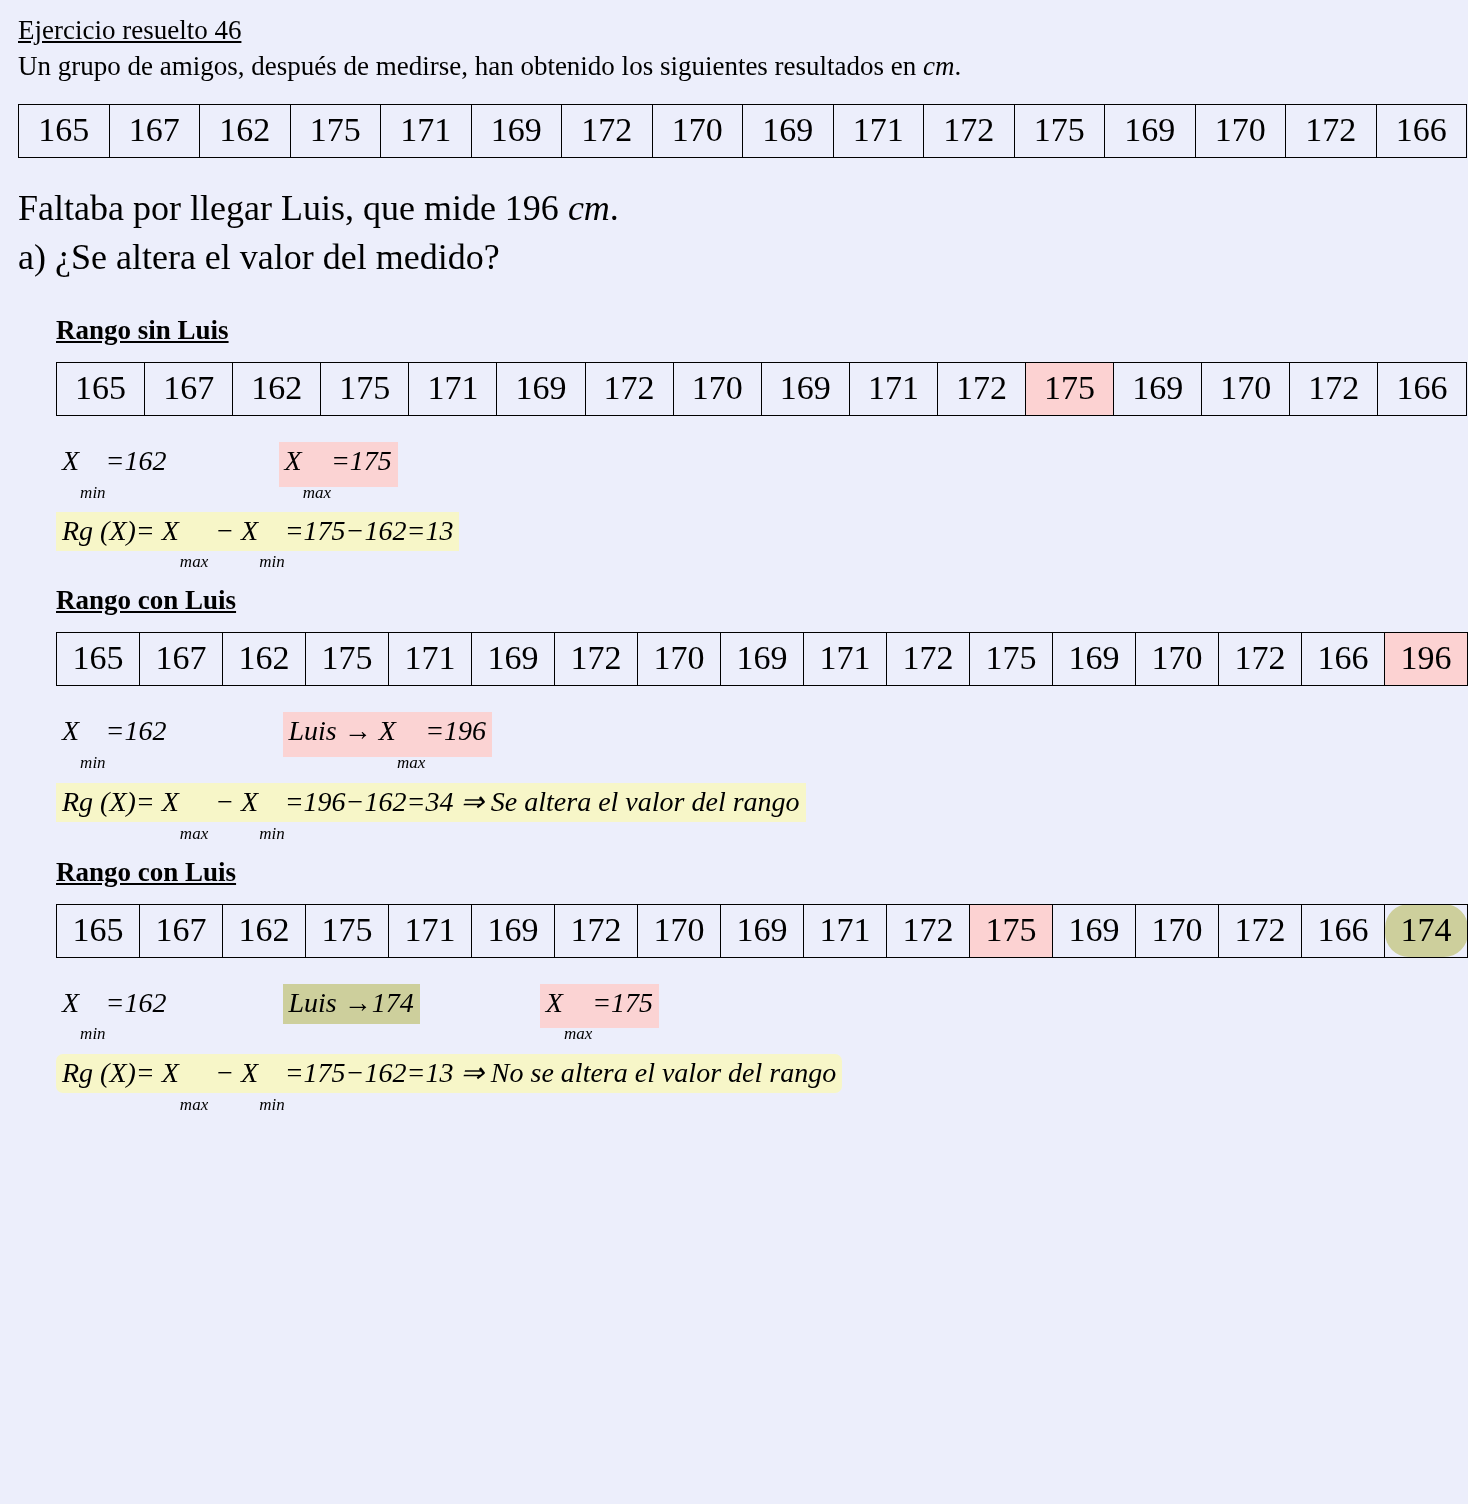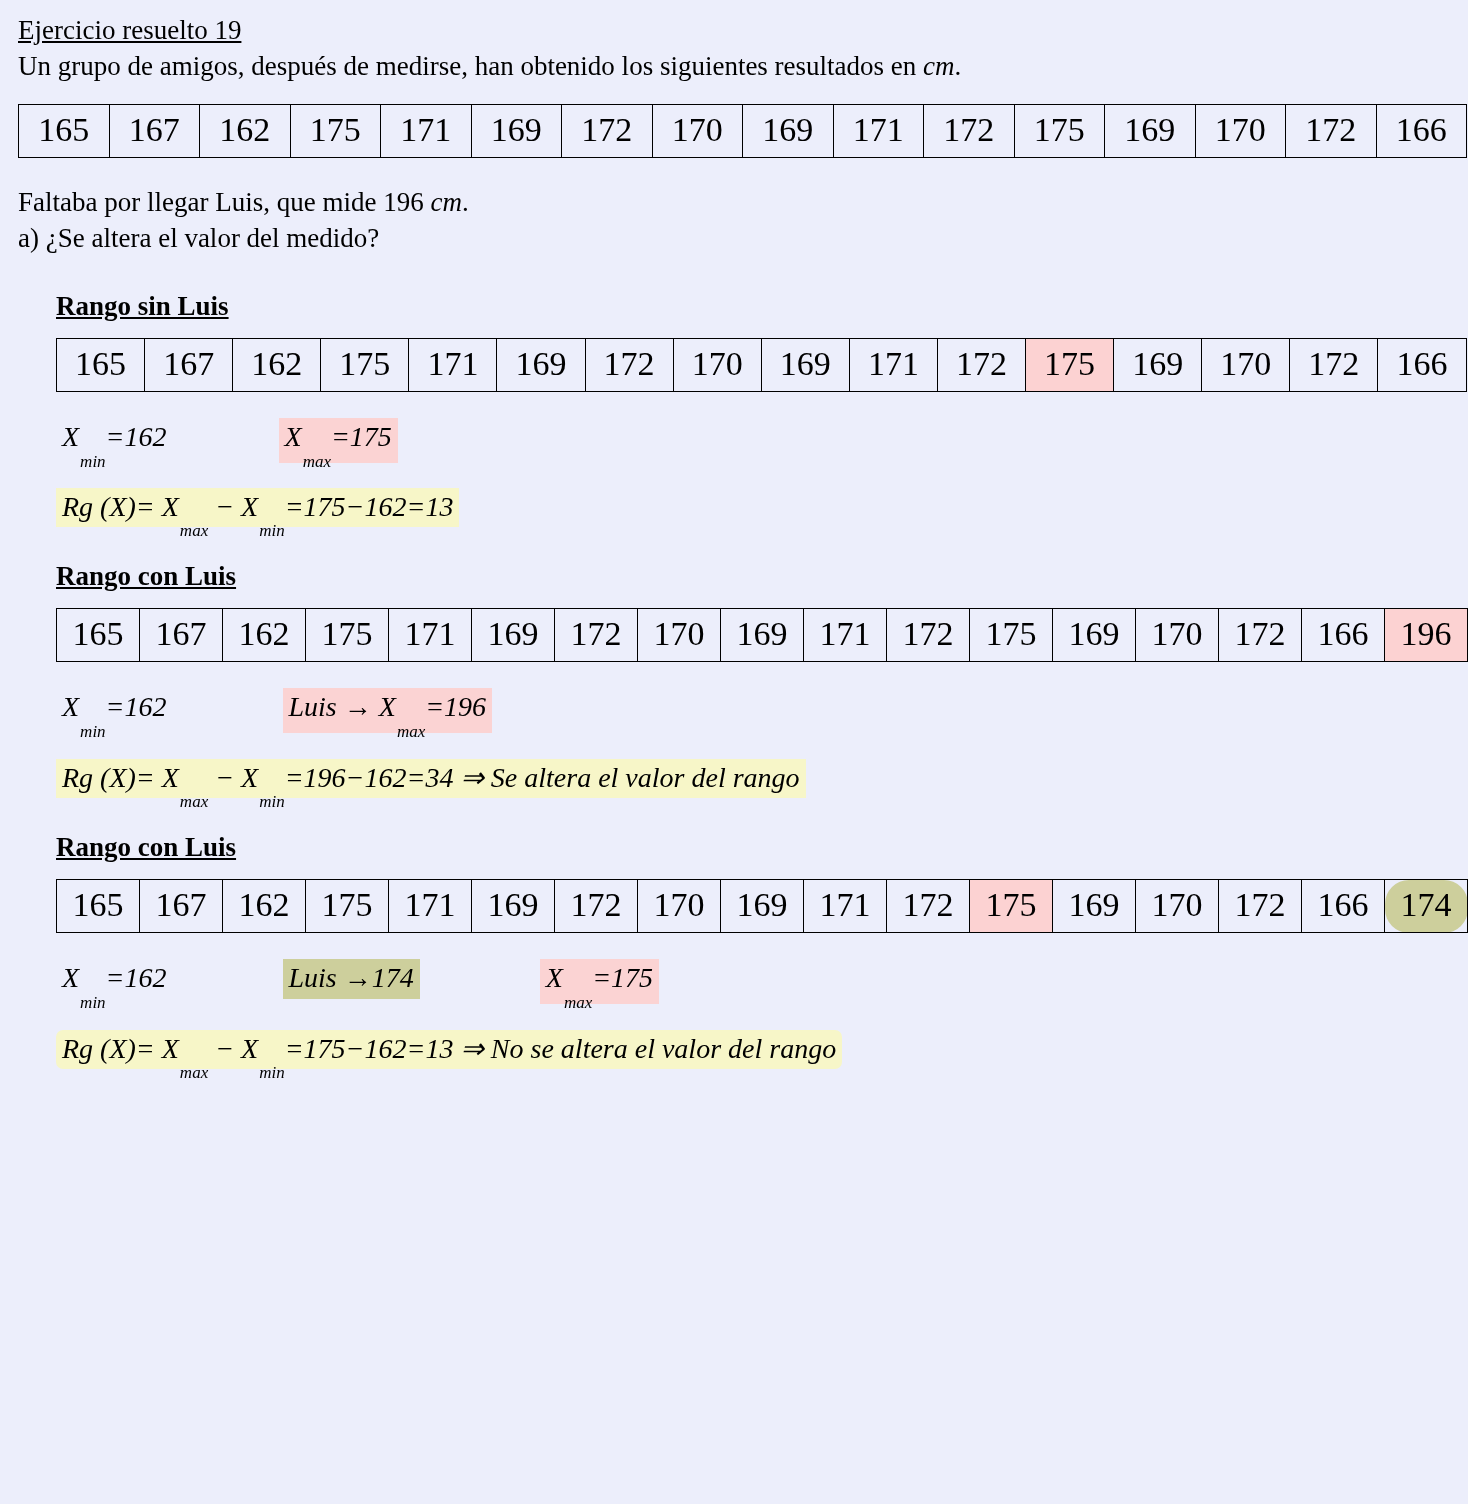--- a/index.html
+++ b/index.html
@@ -50,21 +50,21 @@
   .t-sin { width: 1394px; margin-top: 16px; }
   .t-sin td { width: 87.1px; }
 
   .t-con { width: 1394px; margin-top: 16px; }
   .t-con td { width: 82px; }
 
   .hl-pink { background: #fcd2d2; }
   .hl-olive { background: #cdcf9c; border-radius: 24px; }
 
   .q-line {
-    font-size: 27px;
+    font-size: 36px;
     line-height: 1.35;
     margin-top: 26px;
   }
   .q-line.tight { margin-top: 0px; }
 
   .subhead {
     font-size: 27px;
     font-weight: bold;
     text-decoration: underline;
     margin-left: 38px;
@@ -90,32 +90,32 @@
   }
   .pinkbg { background: #fbd3d3; }
   .olivebg { background: #cdcf9c; }
   .yellowbg { background: #f7f6c8; }
 
   .sub {
     font-size: 17px;
     font-style: italic;
     vertical-align: sub;
     position: relative;
-    top: 14px;
+    top: 21px;
     padding-left: 1px;
   }
   .eq-wrap { margin-left: 38px; margin-top: 28px; }
   .nowrap { white-space: nowrap; }
 </style>
 </head>
 <body>
 
 <div class="page">
 
-  <div class="title">Ejercicio resuelto 19</div>
+  <div class="title">Ejercicio resuelto 46</div>
 
   <div class="intro">
     <span>Un grupo de amigos, después de medirse, han obtenido los siguientes resultados en </span><span class="it">cm</span><span>.</span>
   </div>
 
   <table class="datarow t-main">
     <tbody>
         <tr>
       <td>165</td>
       <td>167</td>

